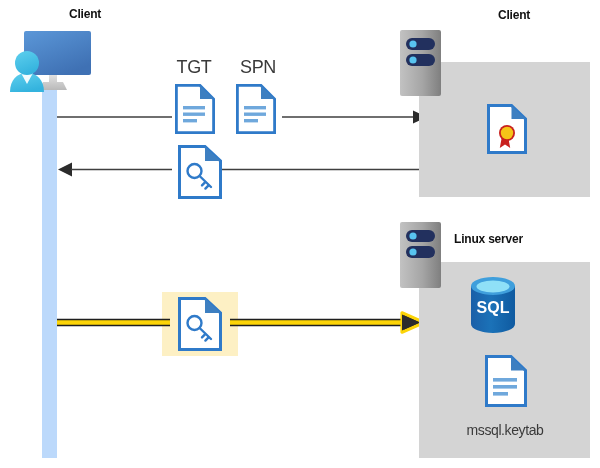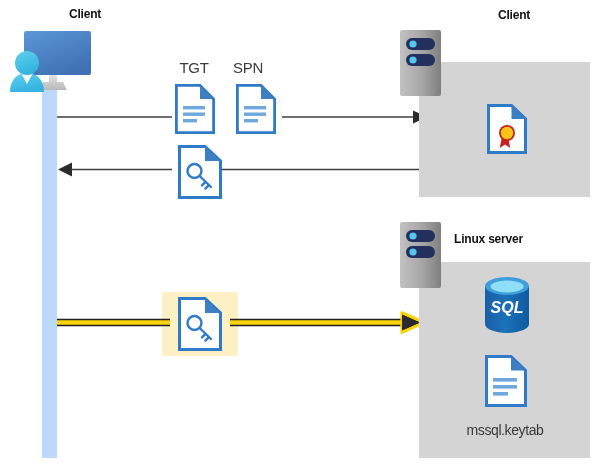--- a/index.html
+++ b/index.html
@@ -26,21 +26,21 @@
     font-weight: bold;
     color: #111111;
     font-size: 12px;
     line-height: 23px;
     letter-spacing: -0.2px;
   }
   .label-plain {
     font-family: "Liberation Sans", sans-serif;
     font-weight: normal;
     color: #3a3a3a;
-    font-size: 15px;
+    font-size: 18px;
     line-height: 23px;
     letter-spacing: -0.3px;
   }
   .label-file {
     font-family: "Liberation Sans", sans-serif;
     font-weight: normal;
     color: #3a3a3a;
     font-size: 14px;
     line-height: 24px;
     letter-spacing: -0.4px;
@@ -118,21 +118,21 @@
   <div class="abs" style="left:175px; top:84px; width:40px; height:50px;">
     <svg width="40" height="50" viewBox="0 0 40 50">
       <path d="M1.4 1.4 H25 L38.6 15 V48.6 H1.4 Z" fill="#ffffff" stroke="#2f7ac9" stroke-width="2.8"></path>
       <path d="M25 1.4 L38.6 15 H25 Z" fill="#3d7fc1"></path>
       <rect x="8" y="22" width="22" height="3.4" fill="#6fa8dc"></rect>
       <rect x="8" y="28.5" width="22" height="3.4" fill="#6fa8dc"></rect>
       <rect x="8" y="35" width="14" height="3.4" fill="#6fa8dc"></rect>
     </svg>
   </div>
 
-  <div class="abs label-plain" style="left:222px; top:56px; width:52px; text-align:center;">SPN</div>
+  <div class="abs label-plain" style="left:232px; top:56px; width:52px; text-align:center;">SPN</div>
 
   <div class="abs" style="left:236px; top:84px; width:40px; height:50px;">
     <svg width="40" height="50" viewBox="0 0 40 50">
       <path d="M1.4 1.4 H25 L38.6 15 V48.6 H1.4 Z" fill="#ffffff" stroke="#2f7ac9" stroke-width="2.8"></path>
       <path d="M25 1.4 L38.6 15 H25 Z" fill="#3d7fc1"></path>
       <rect x="8" y="22" width="22" height="3.4" fill="#6fa8dc"></rect>
       <rect x="8" y="28.5" width="22" height="3.4" fill="#6fa8dc"></rect>
       <rect x="8" y="35" width="14" height="3.4" fill="#6fa8dc"></rect>
     </svg>
   </div>
@@ -236,21 +236,21 @@
         </linearGradient>
       </defs>
       <rect x="0" y="0" width="41" height="66" rx="2" fill="url(#srvGrad2)"></rect>
       <rect x="6" y="8" width="29" height="12" rx="6" fill="#22305e"></rect>
       <circle cx="13" cy="14" r="3.6" fill="#58c4f0"></circle>
       <rect x="6" y="24" width="29" height="12" rx="6" fill="#22305e"></rect>
       <circle cx="13" cy="30" r="3.6" fill="#58c4f0"></circle>
     </svg>
   </div>
 
-  <div class="abs" style="left:482px; top:277px; width:50px; height:56px;font-style:italic;">
+  <div class="abs" style="left:468px; top:277px; width:50px; height:56px;">
     <svg width="50" height="56" viewBox="0 0 50 56">
       <defs>
         <linearGradient id="sqlBody" x1="0" y1="0" x2="1" y2="0">
           <stop offset="0%" stop-color="#1a5fa8"></stop>
           <stop offset="45%" stop-color="#1b72b8"></stop>
           <stop offset="100%" stop-color="#0f5aa0"></stop>
         </linearGradient>
       </defs>
       <path d="M3 9 v38 a22 9 0 0 0 44 0 V9 z" fill="url(#sqlBody)"></path>
       <ellipse cx="25" cy="9" rx="22" ry="9" fill="#3f9fdc"></ellipse>

